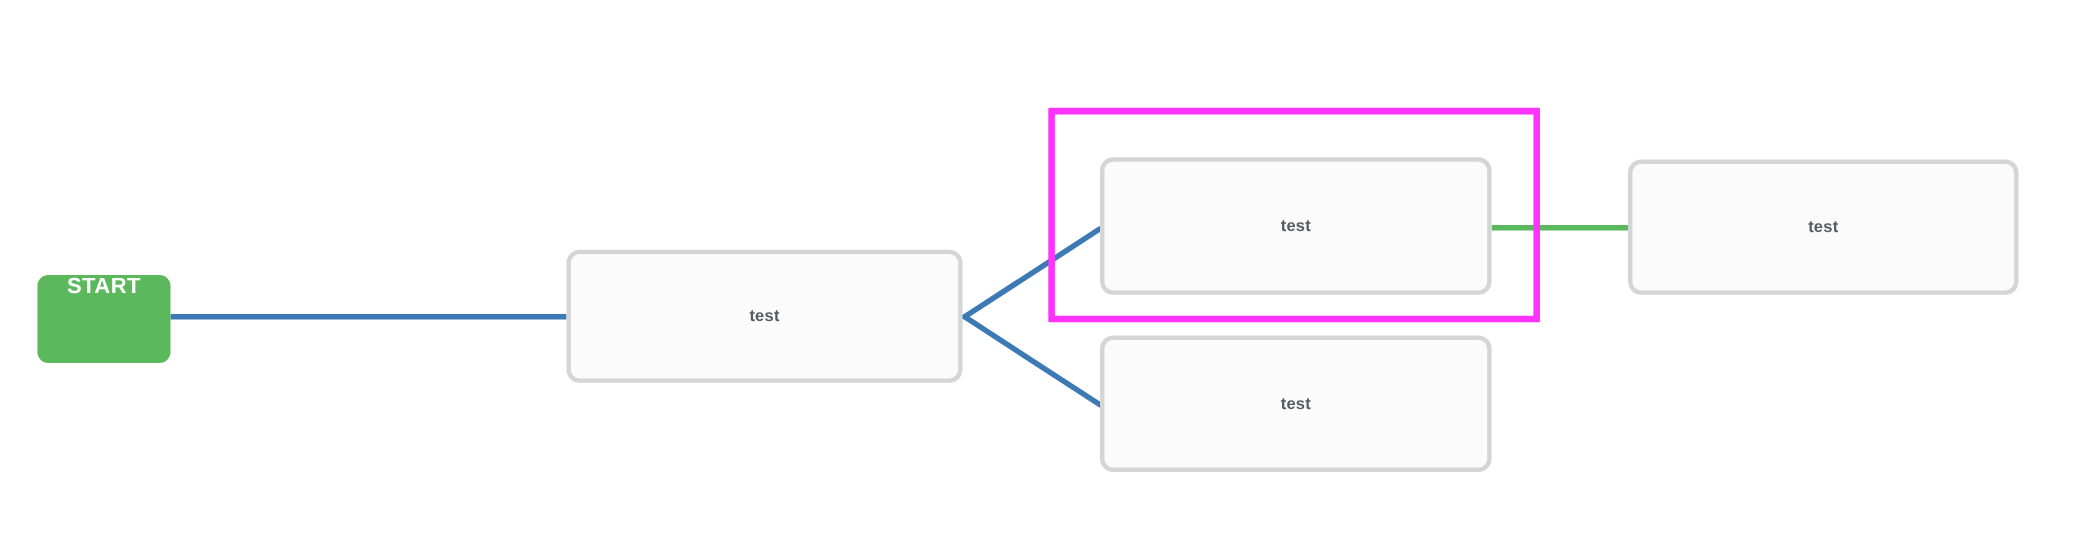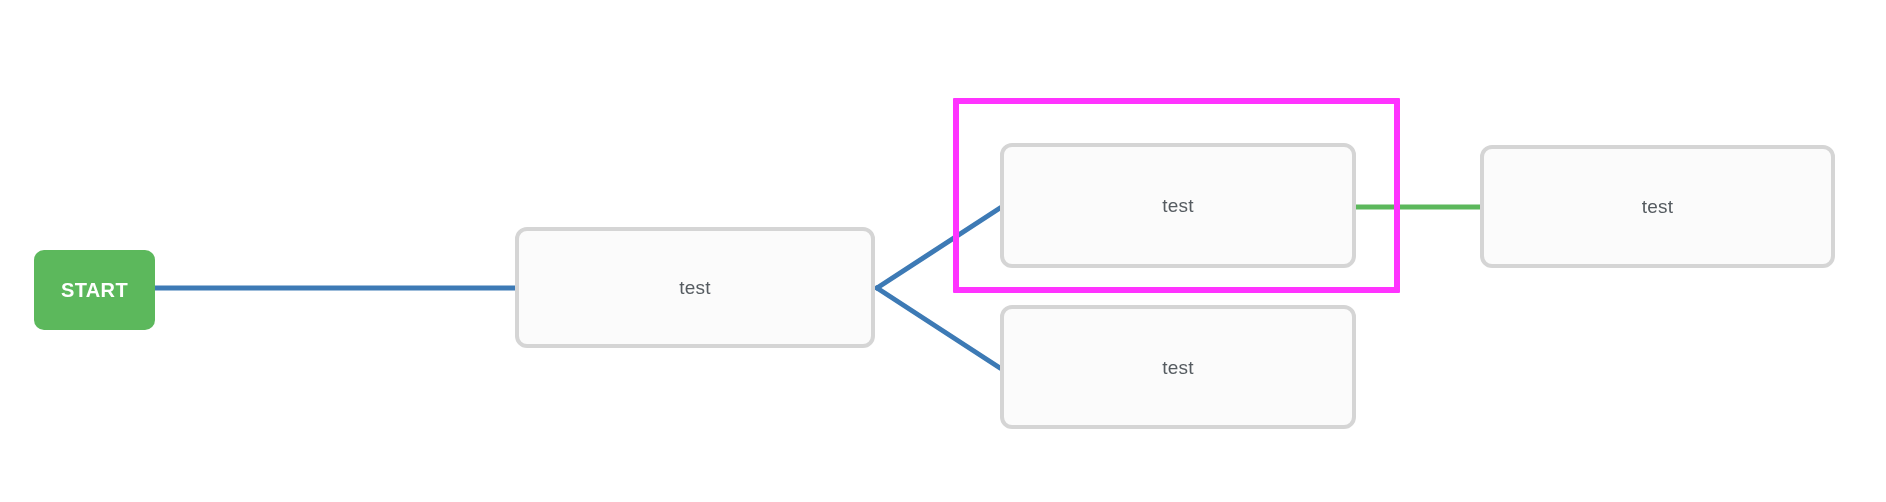--- a/index.html
+++ b/index.html
@@ -49,37 +49,37 @@
     box-sizing: border-box;
     background: #fbfbfb;
     border: 4px solid #d5d5d5;
     border-radius: 12px;
     display: flex;
     align-items: center;
     justify-content: center;
     cursor: pointer;
   }
   .node-label {
-    font-size: 19px;
+    font-size: 15px;
     line-height: 1;
     color: #555b60;
-    font-weight: 400;
+    font-weight: 700;
     letter-spacing: 0.2px;
     user-select: none;
   }
 
   
   .node-start {
     position: absolute;
     box-sizing: border-box;
     background: #5cb85c;
     border: none;
     border-radius: 10px;
     display: flex;
-    align-items: center;
+    align-items: flex-start;
     justify-content: center;
     cursor: pointer;
   }
   .node-start .node-label {
     color: #ffffff;
     font-size: 20px;
     font-weight: 600;
     letter-spacing: 0.4px;
   }
 

